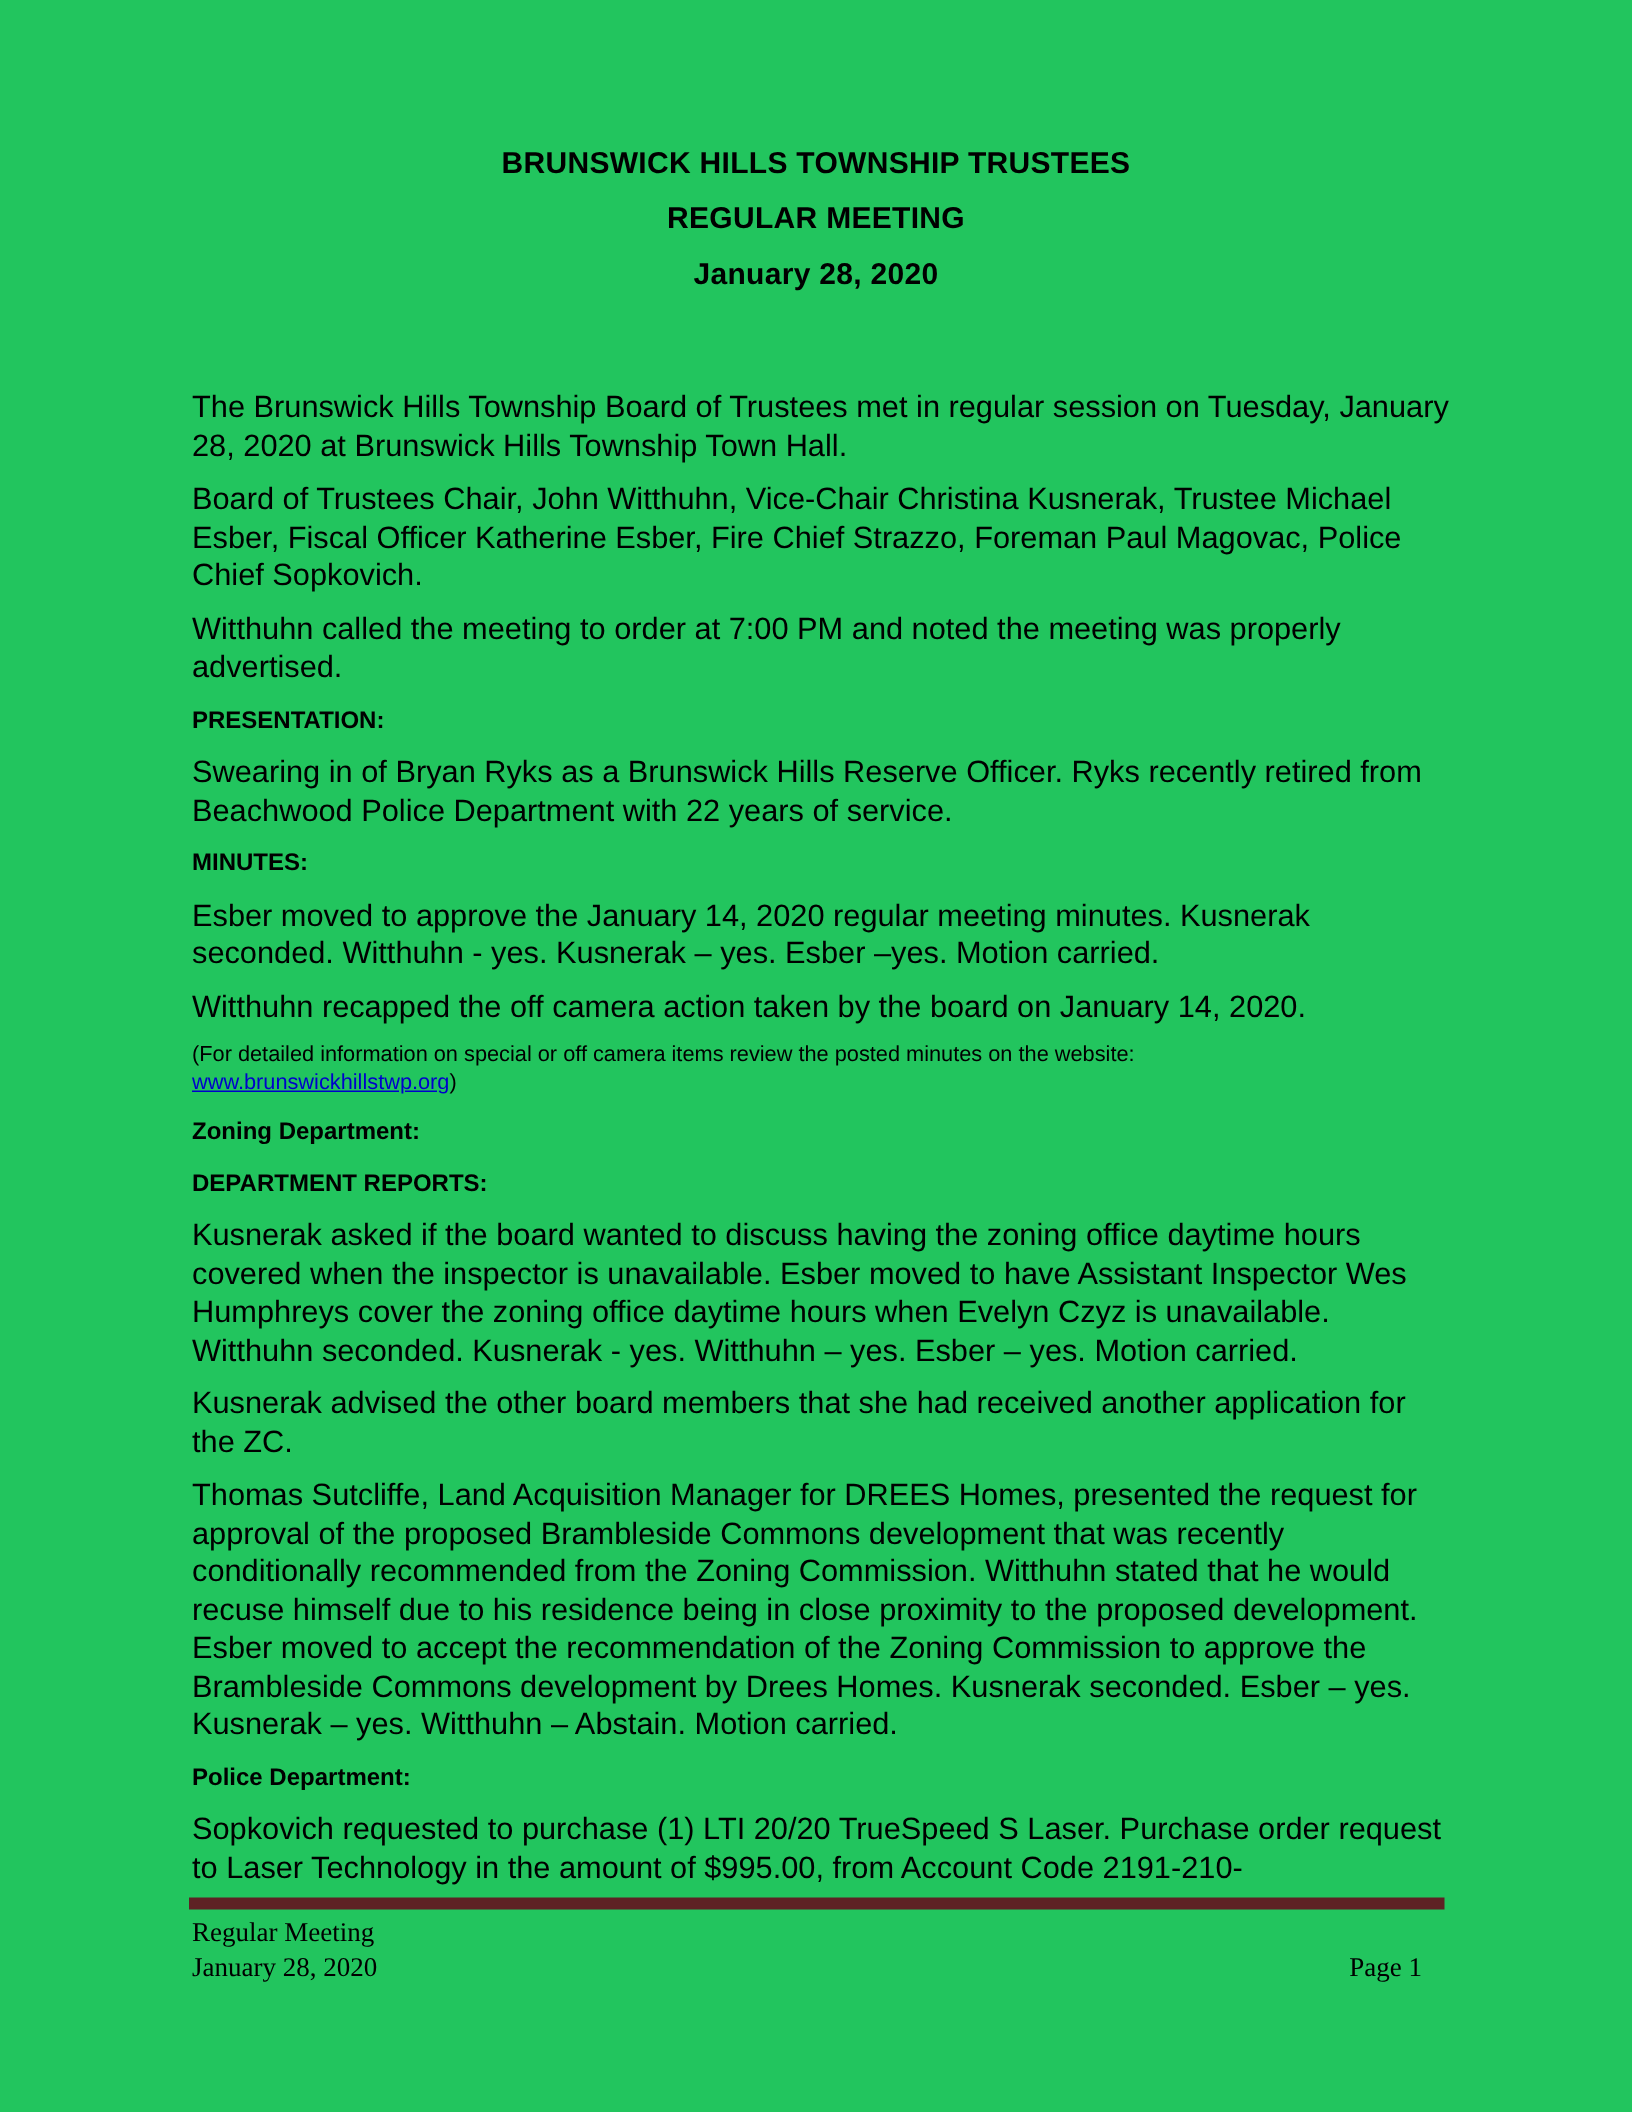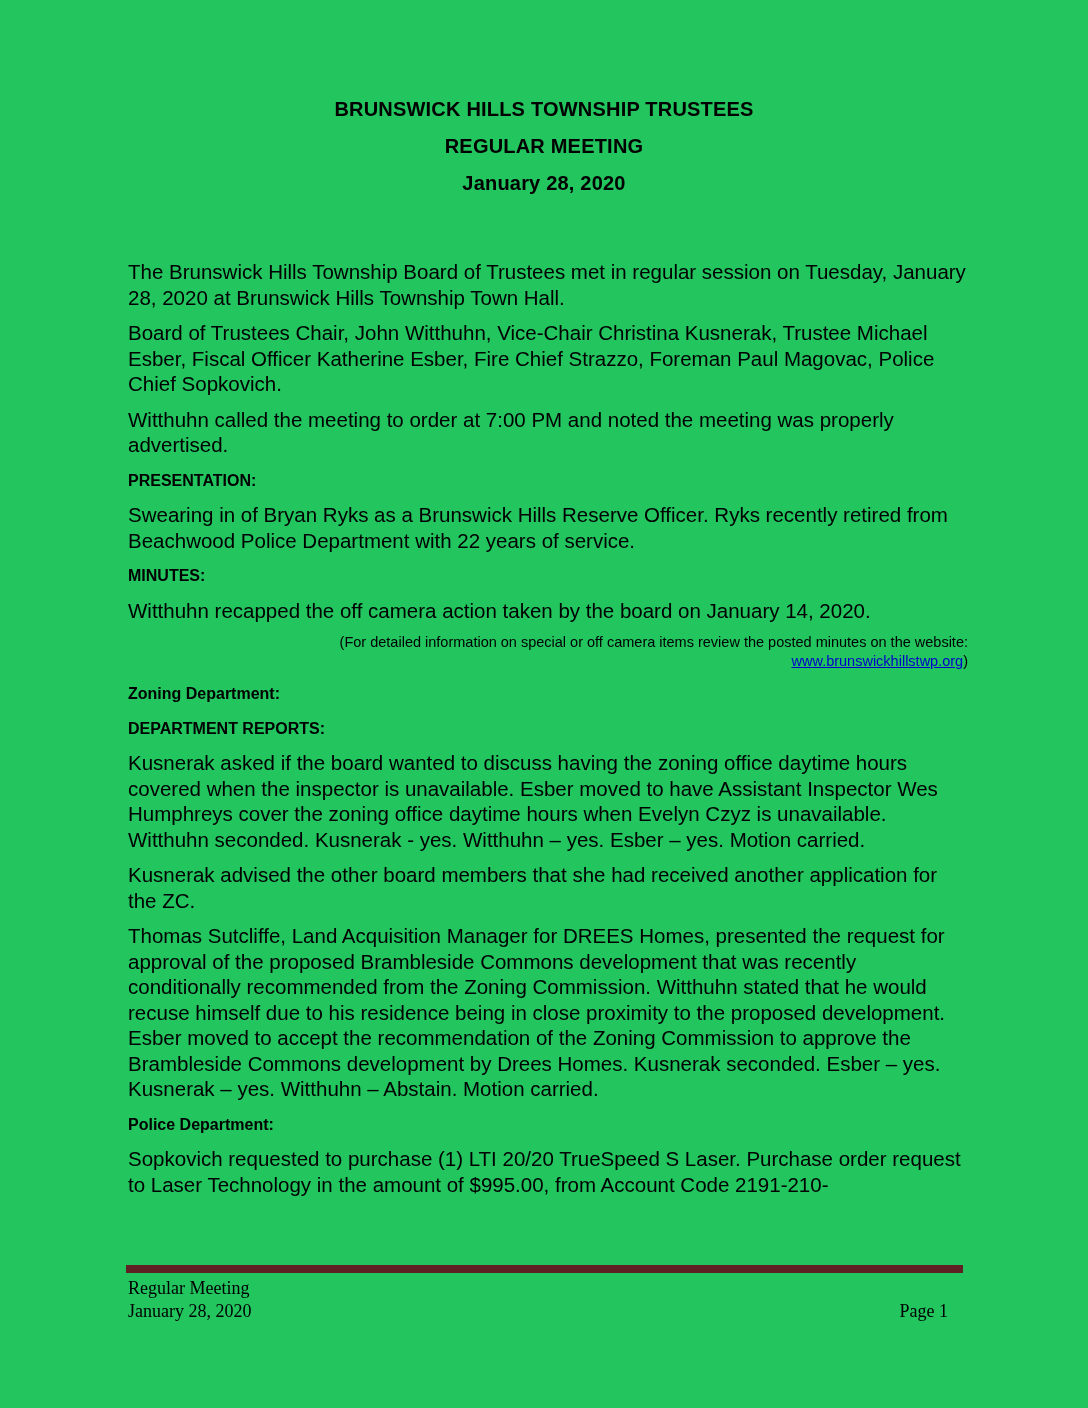--- a/index.html
+++ b/index.html
@@ -5,21 +5,21 @@
   html, body { margin: 0; padding: 0; background: #ffffff; }
   body { width: 1088px; height: 1408px; position: relative; overflow: hidden; font-family: "Liberation Sans", sans-serif; color: #000; }
   .page { position: absolute; left: 0; top: 0; width: 1088px; height: 1408px; background: #22c55e; }
   .title { position: absolute; left: 0; width: 1088px; text-align: center; font-weight: bold; font-size: 20px; letter-spacing: 0.2px; }
   .t1 { top: 98px; }
   .t2 { top: 135px; }
   .t3 { top: 172px; }
   .content { position: absolute; left: 128px; top: 240px; width: 840px; font-size: 20.5px; line-height: 25.5px; margin-top: 19px; }
   .content p { margin: 0 0 10px 0; }
   .h { font-weight: bold; font-size: 16px; margin: 0 0 9px 0; }
-  .note { text-align: right; font-size: 14.5px; line-height: 19px; margin: 0 0 10px 0; }
+  .note { text-align: left; font-size: 14.5px; line-height: 19px; margin: 0 0 10px 0; }
   .note a { color: #0000cc; }
   .rule { position: absolute; left: 126px; top: 1265px; width: 837px; height: 8px; background: #5e2224; }
   .footer { position: absolute; left: 128px; top: 1277px; width: 832px; font-family: "Liberation Serif", serif; font-size: 18px; line-height: 23px; }
   .footer .page-num { position: absolute; right: 12px; top: 23px; }
 </style>
 </head>
 <body>
 
 <div class="page">
   <div class="title t1">BRUNSWICK HILLS TOWNSHIP TRUSTEES</div>
@@ -28,20 +28,21 @@
 
   <div class="content">
     <p>The Brunswick Hills Township Board of Trustees met in regular session on Tuesday, January 28, 2020 at Brunswick Hills Township Town Hall.</p>
     <p>Board of Trustees Chair, John Witthuhn, Vice-Chair Christina Kusnerak, Trustee Michael Esber, Fiscal Officer Katherine Esber, Fire Chief Strazzo, Foreman Paul Magovac, Police Chief Sopkovich.</p>
     <p>Witthuhn called the meeting to order at 7:00 PM and noted the meeting was properly advertised.</p>
 
     <div class="h">PRESENTATION:</div>
     <p>Swearing in of Bryan Ryks as a Brunswick Hills Reserve Officer. Ryks recently retired from Beachwood Police Department with 22 years of service.</p>
 
     <div class="h">MINUTES:</div>
+    <p>Esber moved to approve the January 14, 2020 regular meeting minutes. Kusnerak seconded. Witthuhn - yes. Kusnerak – yes. Esber –yes. Motion carried.</p>
     <p>Witthuhn recapped the off camera action taken by the board on January 14, 2020.</p>
     <div class="note">
       <span>(For detailed information on special or off camera items review the posted minutes on the website:</span><br>
       <a href="#">www.brunswickhillstwp.org</a><span>)</span>
     </div>
 
     <div class="h">Zoning Department:</div>
 
     <div class="h">DEPARTMENT REPORTS:</div>
     <p>Kusnerak asked if the board wanted to discuss having the zoning office daytime hours covered when the inspector is unavailable.  Esber moved to have Assistant Inspector Wes Humphreys cover the zoning office daytime hours when Evelyn Czyz is unavailable. Witthuhn seconded. Kusnerak - yes. Witthuhn – yes. Esber – yes. Motion carried.</p>

